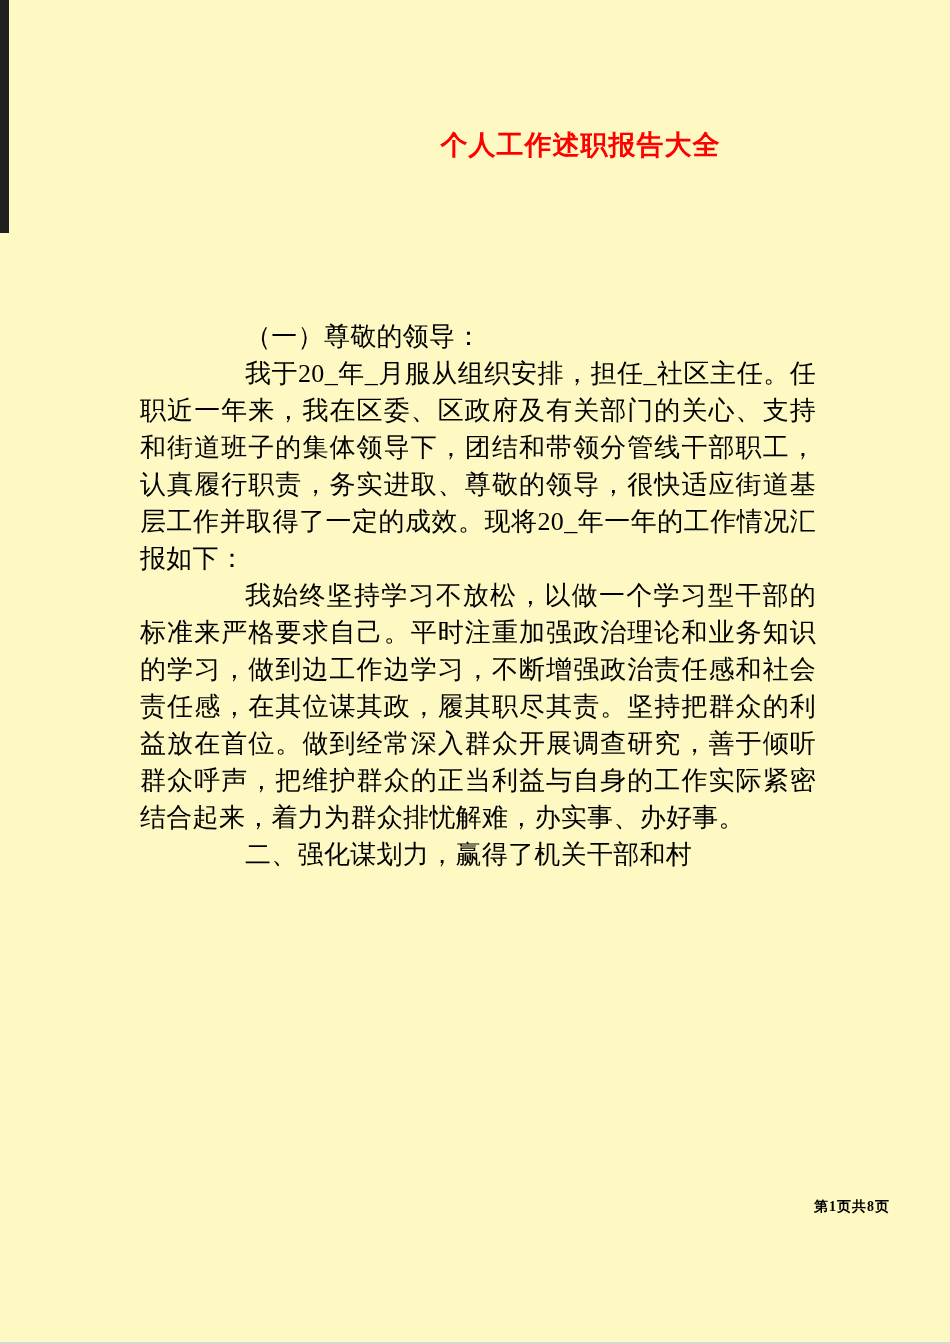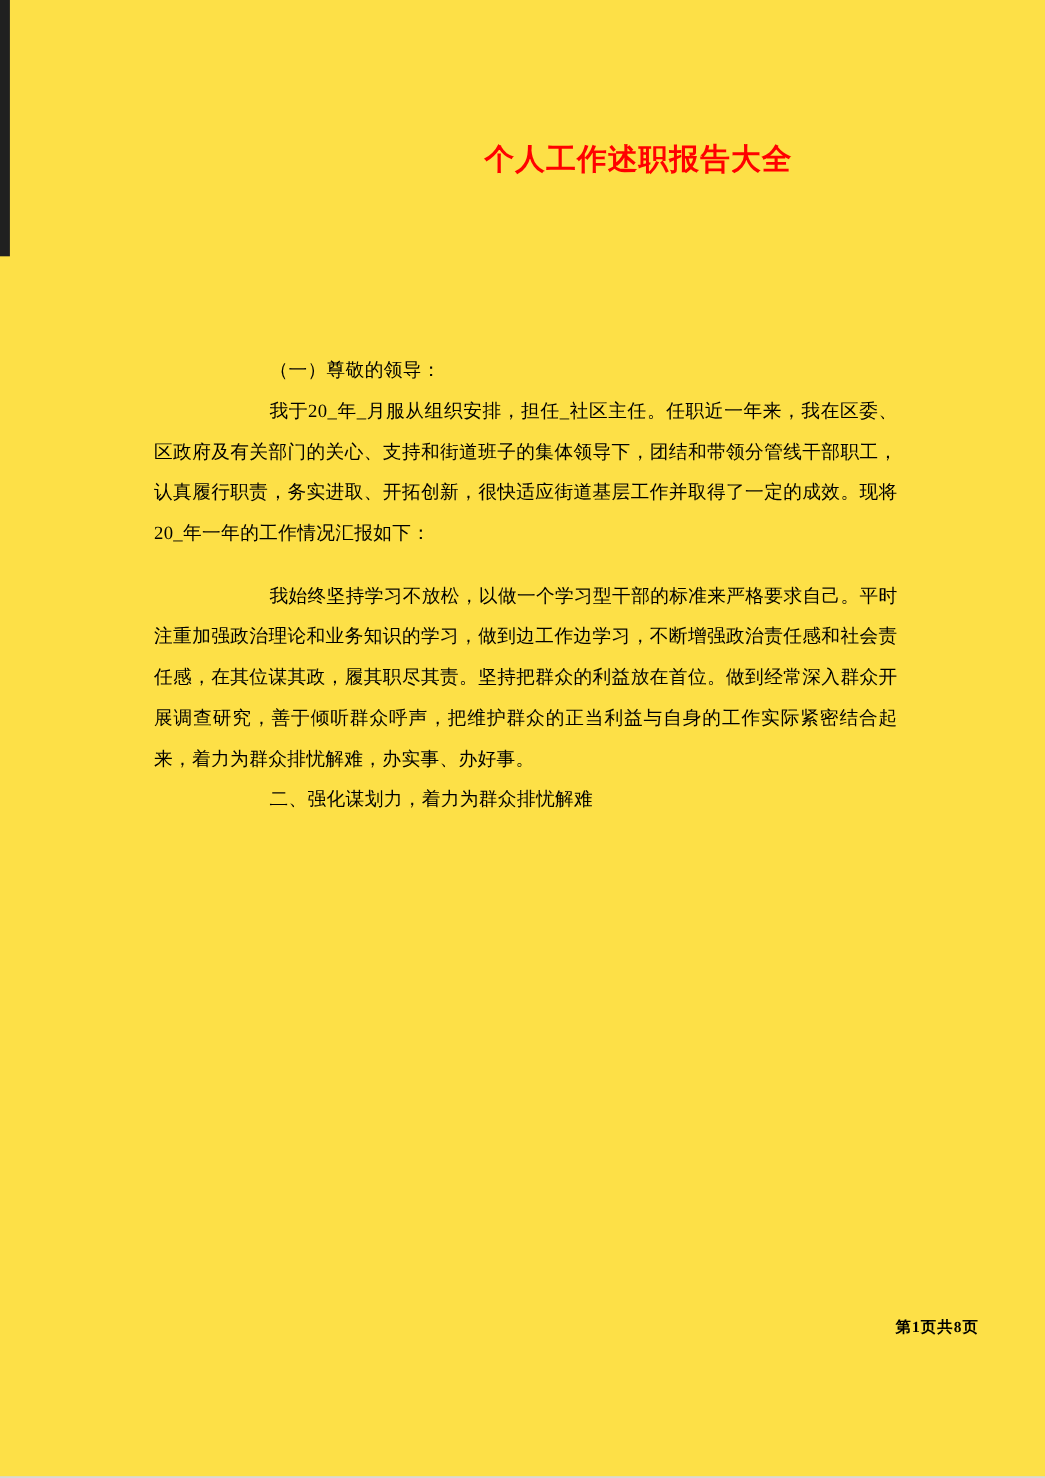--- a/index.html
+++ b/index.html
@@ -48,21 +48,21 @@
     color: #ff0000;
     white-space: nowrap;
   }
   .content {
     position: absolute;
     top: 318px;
     left: 140px;
     width: 676px;
   }
   .content p {
-    font-size: 17px;
+    font-size: 26px;
     line-height: 37px;
     color: #000000;
     text-align: justify;
     text-indent: 105px;
     letter-spacing: 0.3px;
     word-break: break-all;
   }
   .footer {
     position: absolute;
     top: 1198px;
@@ -70,31 +70,31 @@
     font-size: 14px;
     color: #000000;
     letter-spacing: 1px;
     font-family: "Liberation Serif", "DejaVu Serif", serif;
     font-weight: bold;
   }
 </style>
 </head>
 <body>
 
-<div class="page" style="background: #fde047;">
+<div class="page" style="background: #fef9c3;">
 
   <div class="edge-artifact" style="background: rgb(32, 32, 32);"></div>
 
   <h1 class="title" style="color: rgb(255, 0, 0);">个人工作述职报告大全</h1>
 
   <div class="content">
       <p style="color: rgb(0, 0, 0);">（一）尊敬的领导：</p>
-      <p style="color: rgb(0, 0, 0);">我于20_年_月服从组织安排，担任_社区主任。任职近一年来，我在区委、区政府及有关部门的关心、支持和街道班子的集体领导下，团结和带领分管线干部职工，认真履行职责，务实进取、开拓创新，很快适应街道基层工作并取得了一定的成效。现将20_年一年的工作情况汇报如下：</p>
-      <p style="color: rgb(0, 0, 0); margin-top: 20px;">我始终坚持学习不放松，以做一个学习型干部的标准来严格要求自己。平时注重加强政治理论和业务知识的学习，做到边工作边学习，不断增强政治责任感和社会责任感，在其位谋其政，履其职尽其责。坚持把群众的利益放在首位。做到经常深入群众开展调查研究，善于倾听群众呼声，把维护群众的正当利益与自身的工作实际紧密结合起来，着力为群众排忧解难，办实事、办好事。</p>
-      <p style="color: rgb(0, 0, 0);">二、强化谋划力，着力为群众排忧解难</p>
+      <p style="color: rgb(0, 0, 0);">我于20_年_月服从组织安排，担任_社区主任。任职近一年来，我在区委、区政府及有关部门的关心、支持和街道班子的集体领导下，团结和带领分管线干部职工，认真履行职责，务实进取、尊敬的领导，很快适应街道基层工作并取得了一定的成效。现将20_年一年的工作情况汇报如下：</p>
+      <p style="color: rgb(0, 0, 0);">我始终坚持学习不放松，以做一个学习型干部的标准来严格要求自己。平时注重加强政治理论和业务知识的学习，做到边工作边学习，不断增强政治责任感和社会责任感，在其位谋其政，履其职尽其责。坚持把群众的利益放在首位。做到经常深入群众开展调查研究，善于倾听群众呼声，把维护群众的正当利益与自身的工作实际紧密结合起来，着力为群众排忧解难，办实事、办好事。</p>
+      <p style="color: rgb(0, 0, 0);">二、强化谋划力，赢得了机关干部和村</p>
     </div>
 
   <div class="footer" style="color: rgb(0, 0, 0);">
     <span>第1页共8页</span>
   </div>
 
   <div class="bottom-edge"></div>
 
 </div>
 

